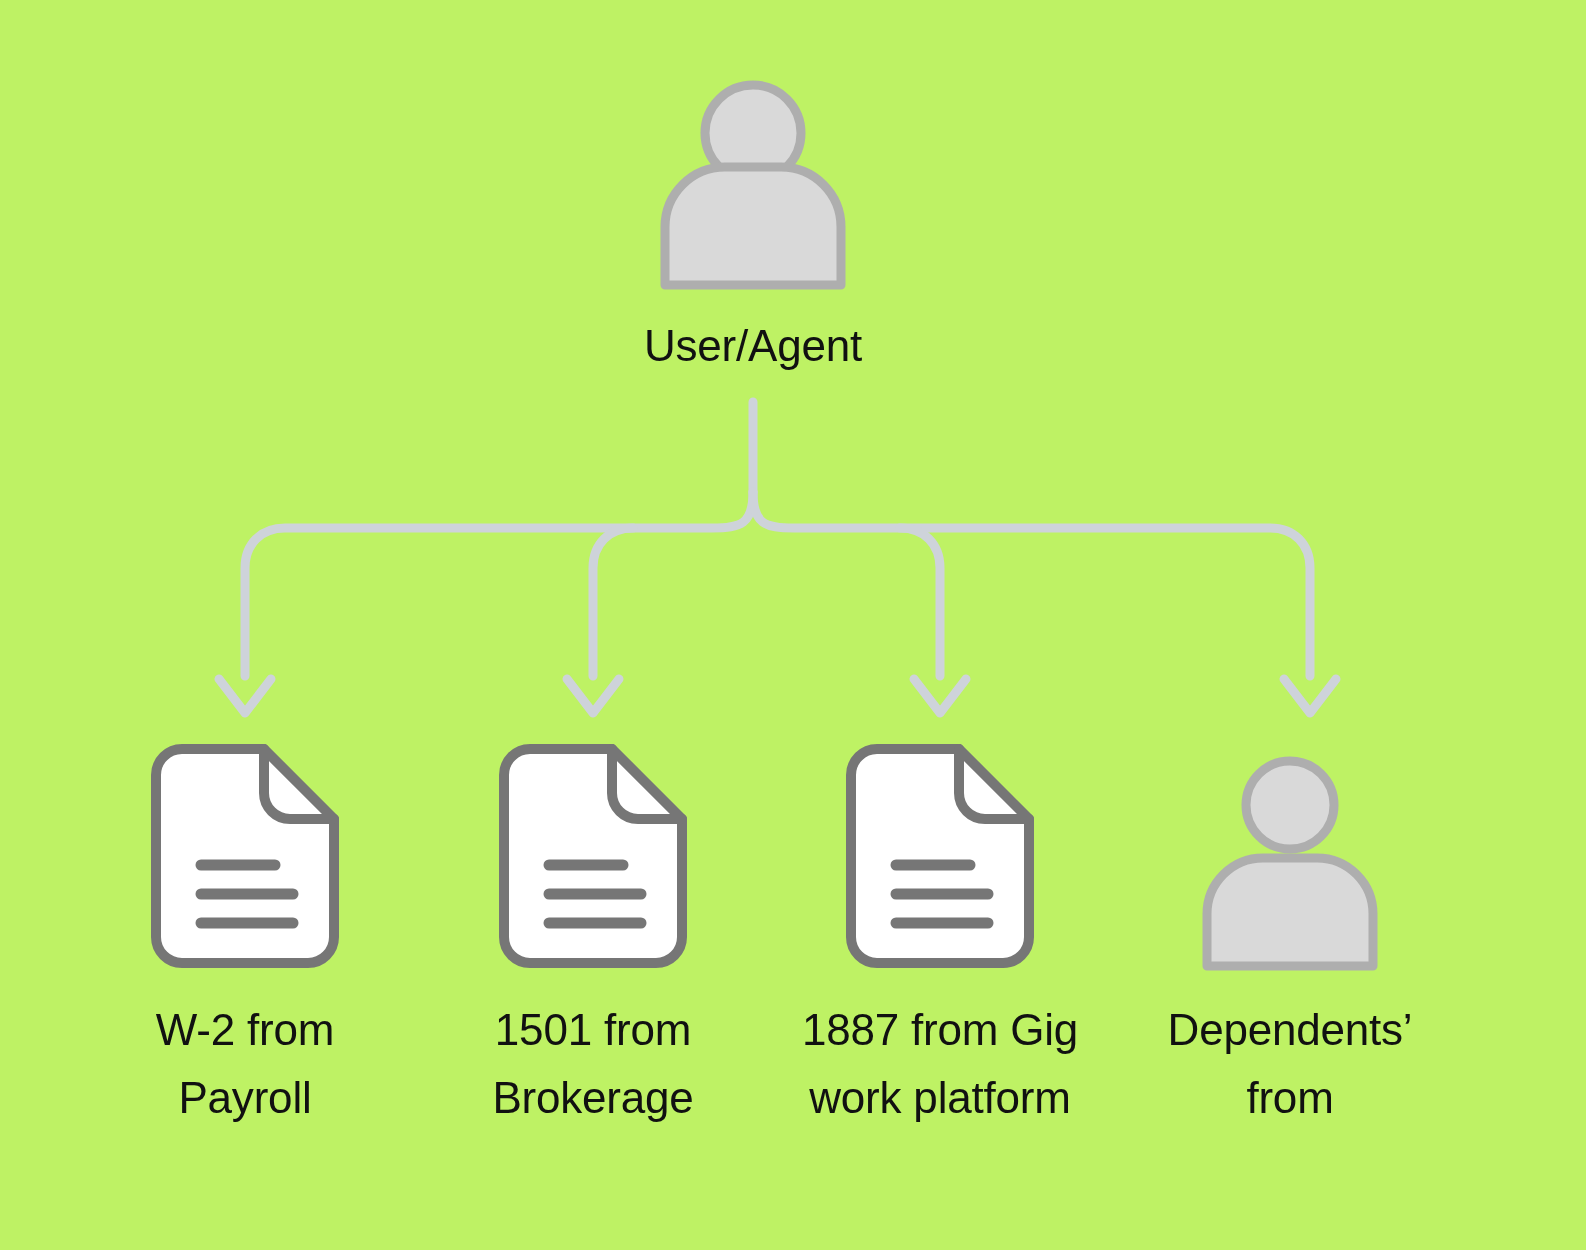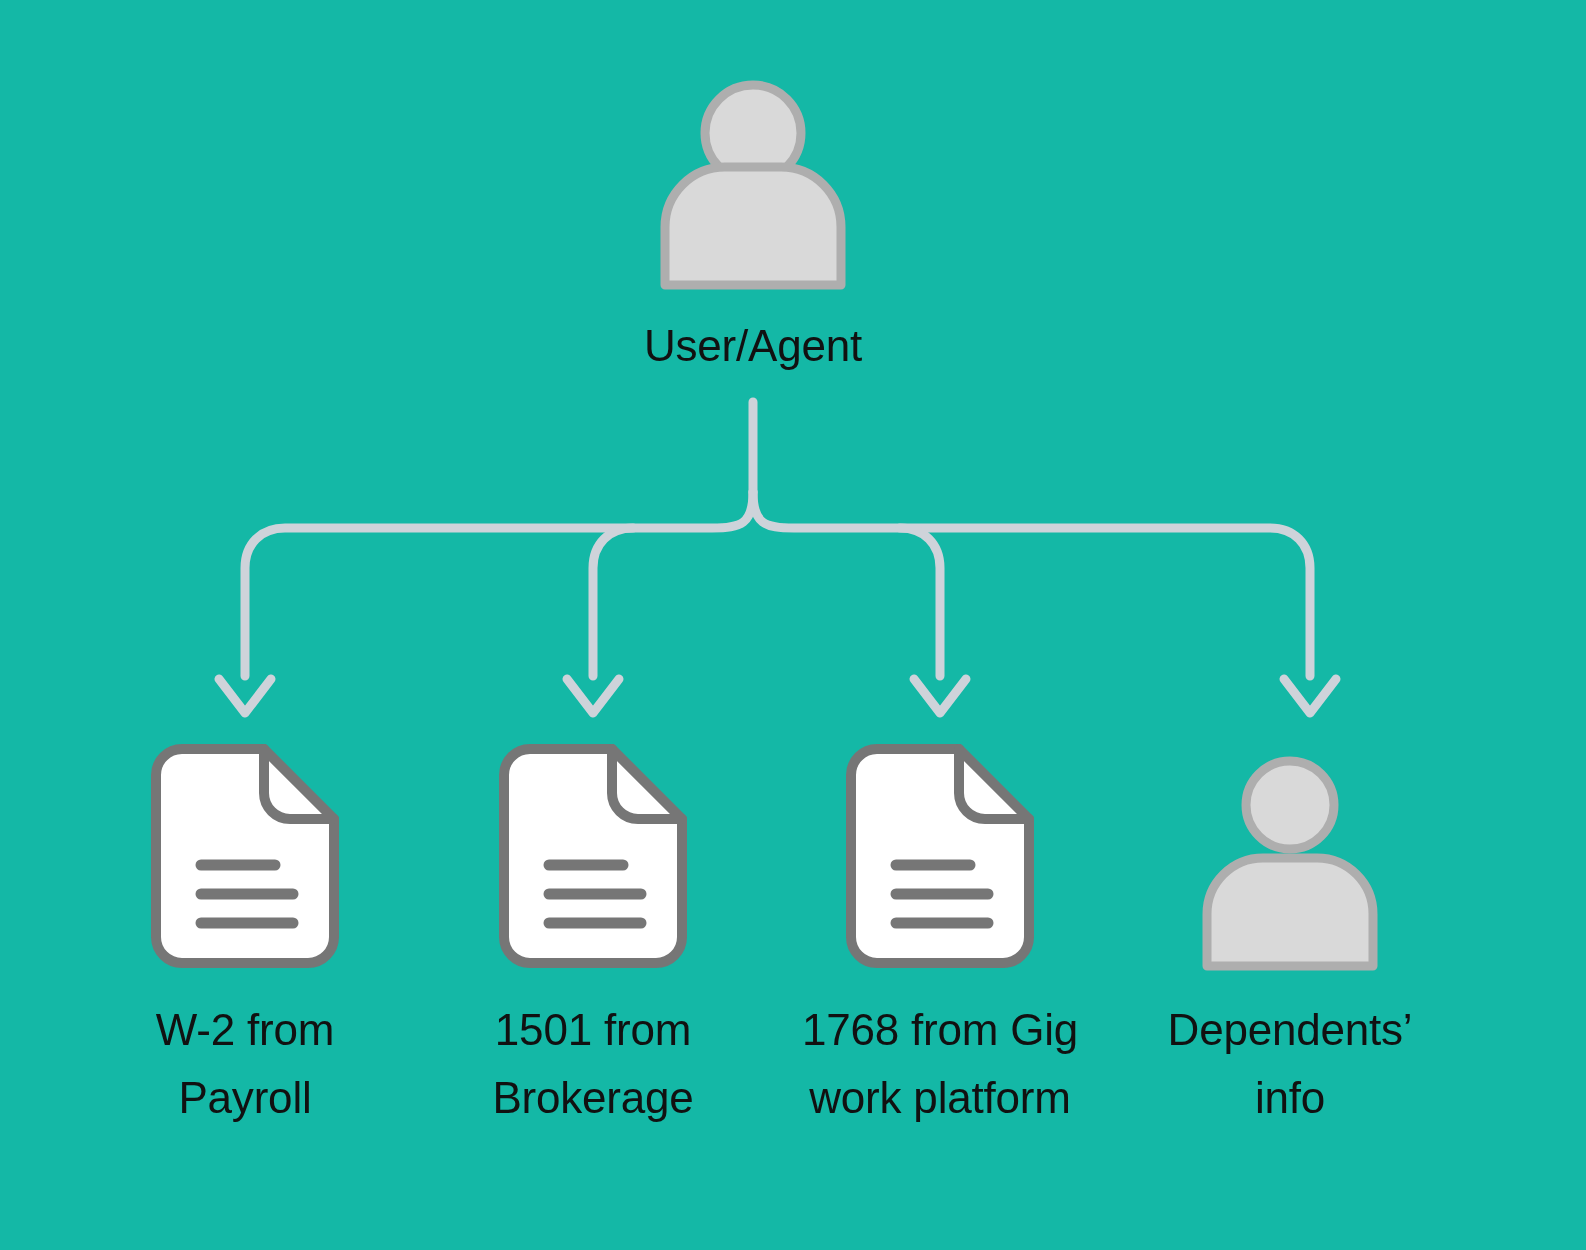--- a/index.html
+++ b/index.html
@@ -9,21 +9,21 @@
     background: #ffffff;
   }
   body {
     font-family: "Liberation Sans", sans-serif;
     -webkit-font-smoothing: antialiased;
   }
   #canvas {
     position: relative;
     width: 1586px;
     height: 1250px;
-    background: #14b8a6;
+    background: #bef264;
     overflow: hidden;
   }
 
   
   #connectors {
     position: absolute;
     left: 0;
     top: 0;
     width: 1586px;
     height: 1250px;
@@ -165,30 +165,30 @@
           <path d="M 7 33 A 26 26 0 0 1 33 7 L 115 7 L 185 77 L 185 195
                    A 26 26 0 0 1 159 221 L 33 221 A 26 26 0 0 1 7 195 Z" fill="#ffffff" stroke="#767676" stroke-width="10" stroke-linejoin="round"></path>
           <path d="M 115 7 L 115 51 A 26 26 0 0 0 141 77 L 185 77" fill="none" stroke="#767676" stroke-width="10" stroke-linejoin="round" stroke-linecap="round"></path>
           <g stroke="#767676" stroke-width="11" stroke-linecap="round">
             <line x1="52" y1="123" x2="126" y2="123"></line>
             <line x1="52" y1="152" x2="144" y2="152"></line>
             <line x1="52" y1="181" x2="144" y2="181"></line>
           </g>
         </svg>
       </div>
-      <div class="node-label">1768 from Gig
+      <div class="node-label">1887 from Gig
 work platform</div>
     </div>
 
     <div class="leaf" id="leaf-3">
       <div class="leaf-icon-wrap">
         <svg width="210" height="224" viewBox="0 0 210 224" style="margin-top:10px">
           <circle cx="105" cy="53" r="44" fill="#d9d9d9" stroke="#aeaeae" stroke-width="9"></circle>
           <path d="M 22 214 L 22 162 A 56 56 0 0 1 78 106 L 132 106
                    A 56 56 0 0 1 188 162 L 188 214 Z" fill="#d9d9d9" stroke="#aeaeae" stroke-width="9" stroke-linejoin="round"></path>
         </svg>
       </div>
       <div class="node-label">Dependents’
-info</div>
+from</div>
     </div>
 
   </div>
 </div>
 
 </body></html>

